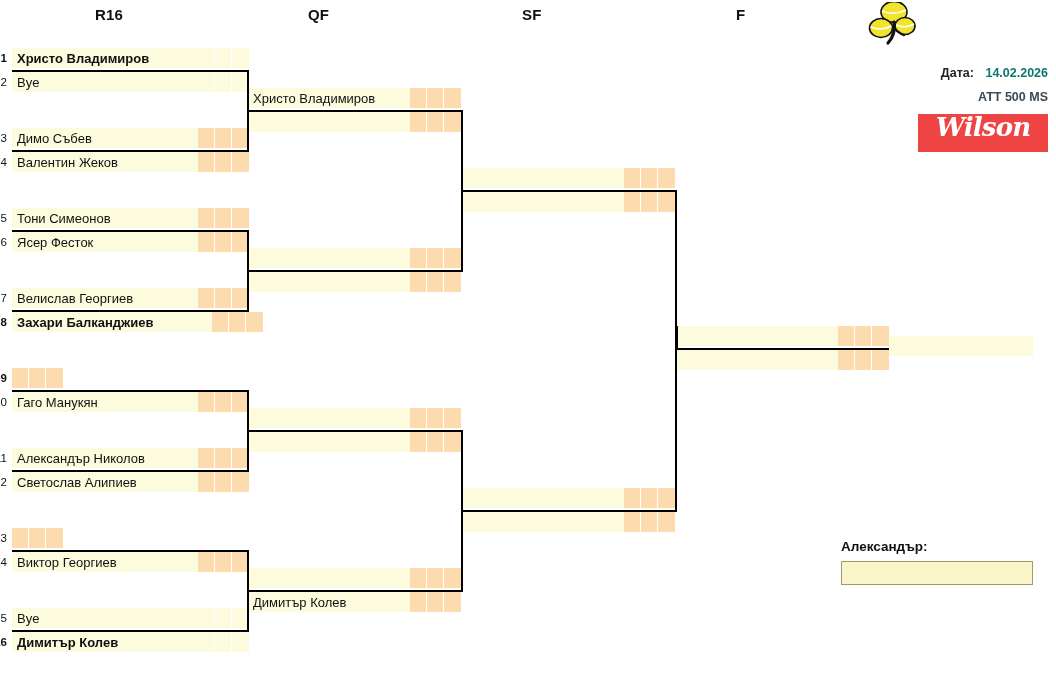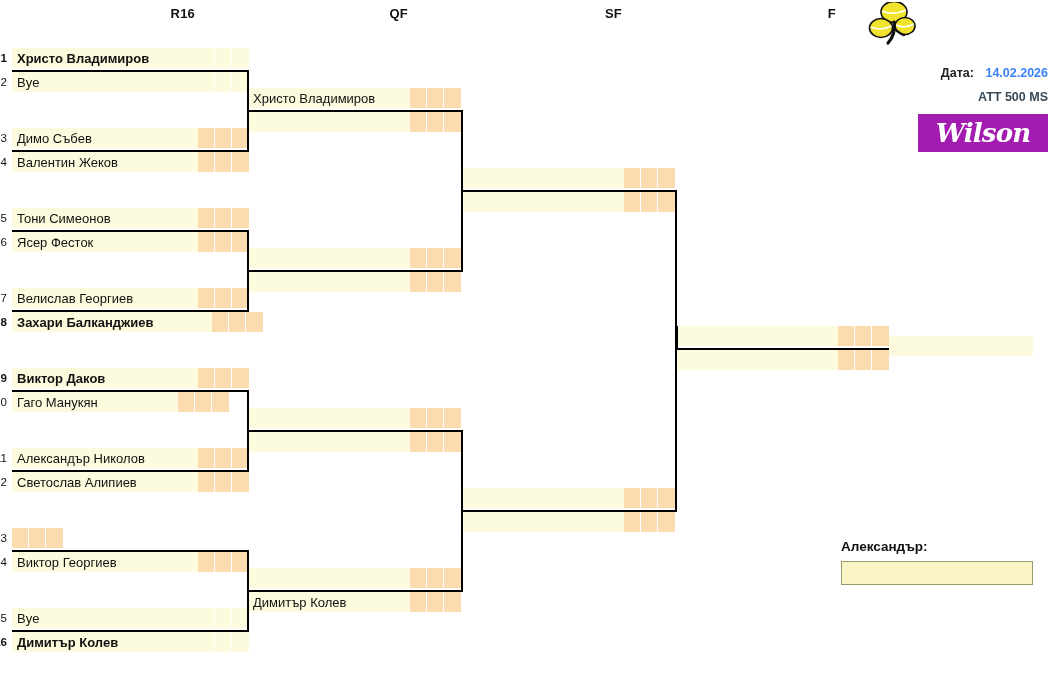--- a/index.html
+++ b/index.html
@@ -5,22 +5,22 @@
   html,body{margin:0;padding:0;}
   body{
     width:1056px;height:678px;background:#ffffff;position:relative;overflow:hidden;
     font-family:"Liberation Sans","DejaVu Sans",sans-serif;
     -webkit-font-smoothing:antialiased;
   }
   .abs{position:absolute;}
 
   
   .round-hdr{
-    position:absolute;top:6px;font-size:13px;font-weight:bold;color:#111;
-    text-align:right;letter-spacing:.2px;
+    position:absolute;top:6px;font-size:15px;font-weight:bold;color:#111;
+    text-align:left;letter-spacing:.2px;
   }
 
   
   .slot{position:absolute;height:20px;display:flex;align-items:stretch;}
   .slot .seed{
     width:26px;flex:0 0 26px;font-size:11.5px;color:#111;
     display:flex;align-items:center;justify-content:flex-end;
     padding-right:5px;box-sizing:border-box;background:transparent;
   }
   .slot .seed.bold{font-weight:bold;}
@@ -53,25 +53,25 @@
     line-height:20px;font-family:"DejaVu Sans",sans-serif;
   }
   .brand-sub{
     background:#111;color:#f5e020;font-size:9.5px;font-weight:bold;
     letter-spacing:.6px;padding:1px 4px 2px 4px;display:inline-block;
     margin-top:1px;line-height:10px;font-family:"DejaVu Sans",sans-serif;
   }
 
   .meta{position:absolute;right:8px;font-size:12.5px;font-weight:bold;color:#3a4a57;}
   .meta .lbl{color:#222;}
-  .meta .val{color:#3b82f6;}
+  .meta .val{color:#0f766e;}
 
   .wilson{
     position:absolute;right:8px;top:114px;width:130px;height:38px;
-    background:#a21caf;display:flex;align-items:center;justify-content:center;
+    background:#ef4444;display:flex;justify-content:center;
   }
   .wilson span{
     color:#fff;font-size:26px;font-weight:bold;font-style:italic;
     font-family:"DejaVu Serif",serif;letter-spacing:-.8px;line-height:26px;
   }
 
   
   .win-lbl{position:absolute;left:841px;top:539px;font-size:13.5px;font-weight:bold;color:#111;}
   .win-box{
     position:absolute;left:841px;top:561px;width:192px;height:24px;
@@ -177,30 +177,29 @@
       <div class="seed bold" style="margin-left: -14px;">8</div>
       <div class="nm f-cream bold" style="width: 200px;">Захари Балканджиев</div>
       <div class="cells">
         <div class="cell f-orange"></div>
         <div class="cell f-orange"></div>
         <div class="cell f-orange"></div>
       </div>
     </div>
     <div class="slot" style="left: 0px; top: 368px;">
       <div class="seed bold" style="margin-left: -14px;">9</div>
-      <div class="nm f-cream bold" style="width: 186px;">Виктор Даков</div>
       <div class="cells">
         <div class="cell f-orange"></div>
         <div class="cell f-orange"></div>
         <div class="cell f-orange"></div>
       </div>
     </div>
     <div class="slot" style="left: 0px; top: 392px;">
       <div class="seed" style="margin-left: -14px;">10</div>
-      <div class="nm f-cream" style="width: 166px;">Гаго Манукян</div>
+      <div class="nm f-cream" style="width: 186px;">Гаго Манукян</div>
       <div class="cells">
         <div class="cell f-orange"></div>
         <div class="cell f-orange"></div>
         <div class="cell f-orange"></div>
       </div>
     </div>
     <div class="slot" style="left: 0px; top: 448px;">
       <div class="seed" style="margin-left: -14px;">11</div>
       <div class="nm f-cream" style="width: 186px;">Александър Николов</div>
       <div class="cells">

